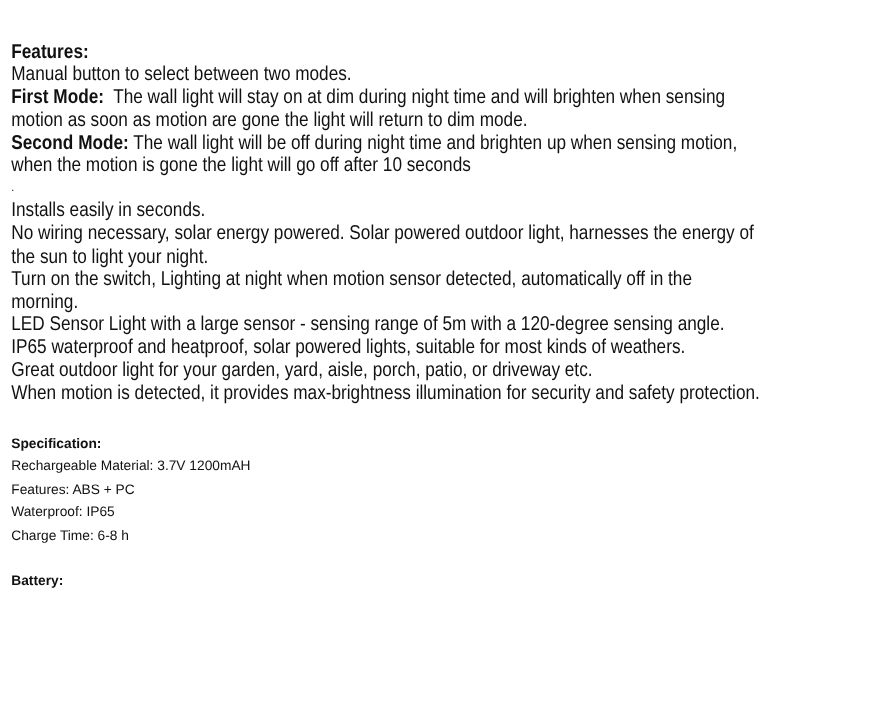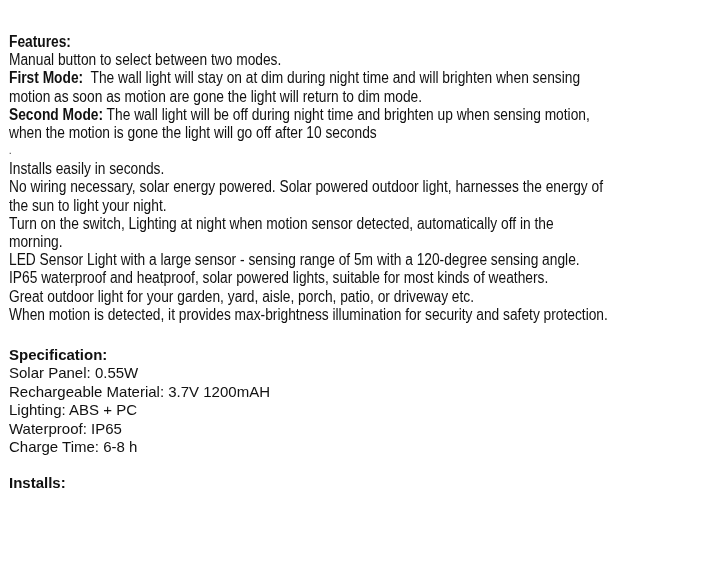--- a/index.html
+++ b/index.html
@@ -10,21 +10,21 @@
       position: relative;
     }
     .doc { position: absolute; left: 9px; top: 5px; width: 700px; margin-top: 28px; }
     .cond {
       font-size: 16px; line-height: 18.2px;
       transform: scaleX(0.86); transform-origin: left top;
       width: 816px;
       letter-spacing: 0px;
     }
     .cond .line { white-space: nowrap; }
-    .reg { font-size: 15px; line-height: 18.4px; }
+    .reg { font-size: 11px; line-height: 18.4px; }
     .reg .line { white-space: nowrap; }
     b, .bold { font-weight: bold; }
     .dot { font-size: 10px; line-height: 18px; height: 18px; }
     .gap { height: 18px; }
   </style>
 </head>
 <body>
 
 <div class="doc">
 
@@ -42,22 +42,21 @@
     <div class="line">Turn on the switch, Lighting at night when motion sensor detected, automatically off in the</div>
     <div class="line">morning.</div>
     <div class="line">LED Sensor Light with a large sensor - sensing range of 5m with a 120-degree sensing angle.</div>
     <div class="line">IP65 waterproof and heatproof, solar powered lights, suitable for most kinds of weathers.</div>
     <div class="line">Great outdoor light for your garden, yard, aisle, porch, patio, or driveway etc.</div>
     <div class="line">When motion is detected, it provides max-brightness illumination for security and safety protection.</div>
   </div>
 
   <div style="position:absolute; left:0; top:313px;" class="reg">
     <div class="line bold">Specification:</div>
-    <div class="line">Solar Panel: 0.55W</div>
     <div class="line">Rechargeable Material: 3.7V 1200mAH</div>
-    <div class="line">Lighting: ABS + PC</div>
+    <div class="line">Features: ABS + PC</div>
     <div class="line">Waterproof: IP65</div>
     <div class="line">Charge Time: 6-8 h</div>
     <div class="gap"></div>
-    <div class="line bold">Installs:</div>
+    <div class="line bold">Battery:</div>
   </div>
 
 </div>
 
 </body></html>

